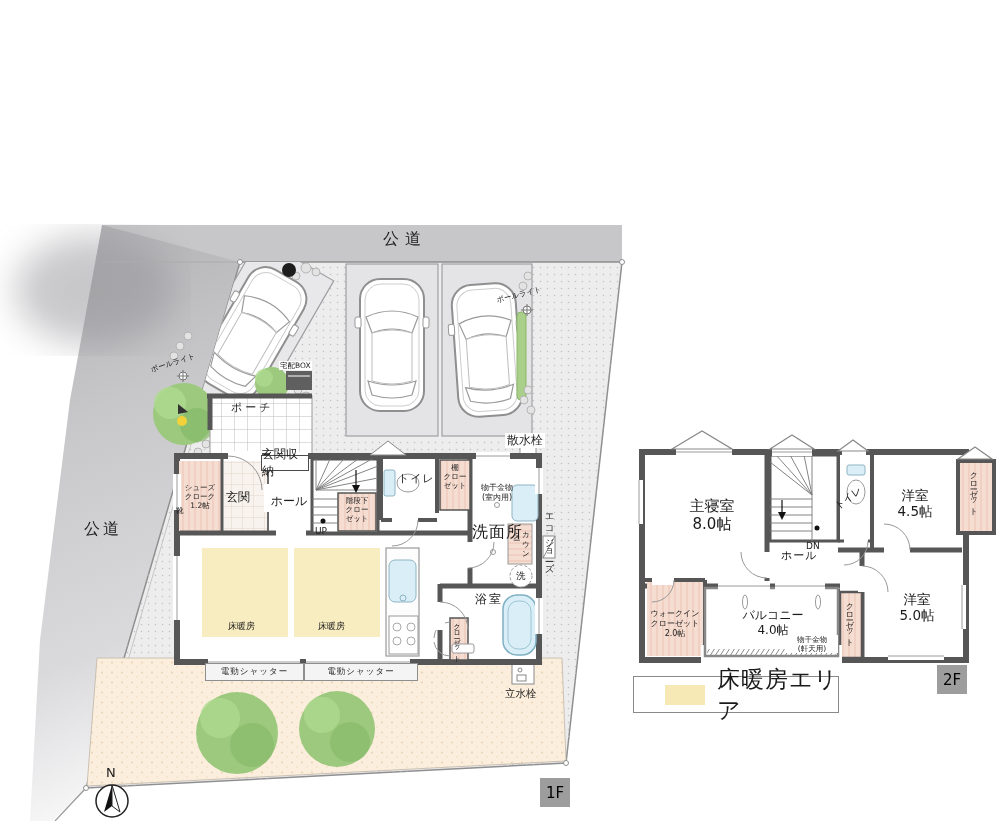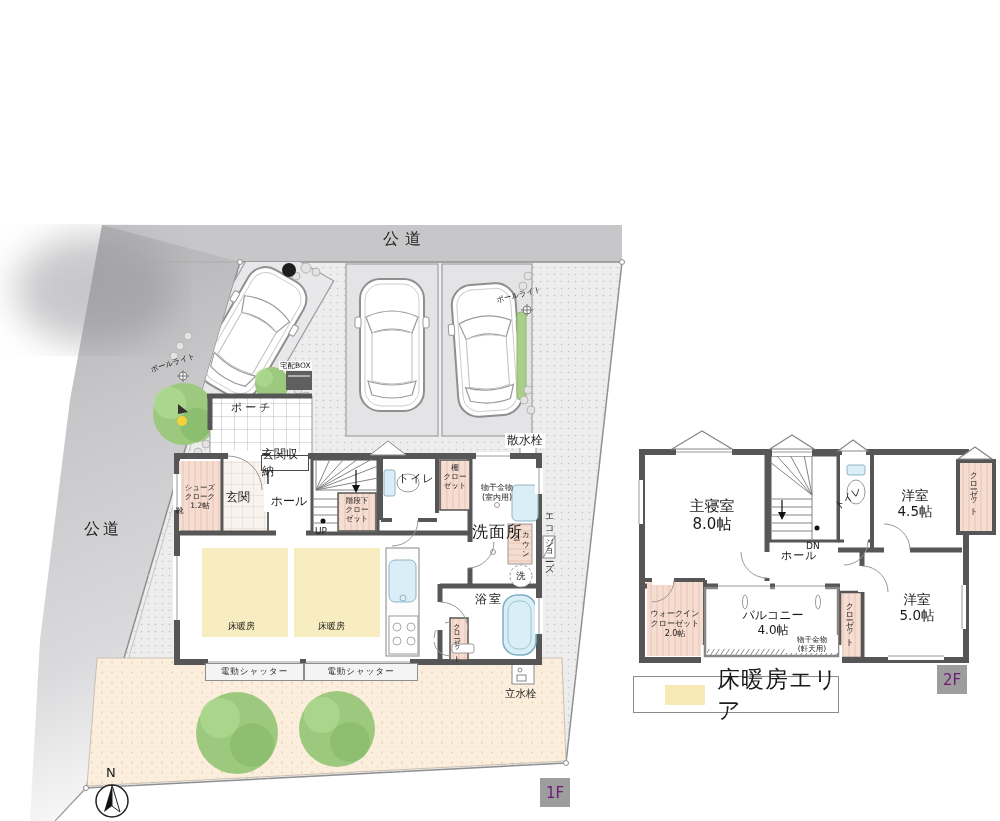--- a/index.html
+++ b/index.html
@@ -2,21 +2,21 @@
 <html><head>
 <meta charset="utf-8">
 <style>
   html,body{margin:0;padding:0;background:#fff;}
   #canvas{position:relative;width:1000px;height:821px;background:#fff;overflow:hidden;
           font-family:"DejaVu Sans","Liberation Sans",sans-serif;color:#1a1a1a;}
   #bg{position:absolute;left:0;top:0;}
   .lbl{position:absolute;white-space:pre-line;line-height:1.22;color:#1a1a1a;}
   .c{text-align:center;}
   .v{writing-mode:vertical-rl;text-orientation:upright;letter-spacing:1px;}
-  .tag{position:absolute;width:30px;height:29px;background:#9d9d9d;color:#701a75;
+  .tag{position:absolute;width:30px;height:29px;background:#9d9d9d;color:#000000;
        display:flex;align-items:center;justify-content:center;font-size:15px;}
   .wbox{position:absolute;background:#fff;border:1px solid #4a4a4a;
         display:flex;align-items:center;justify-content:center;}
   .shutter{position:absolute;background:#f4f4f5;border:1px solid #8e8e8e;color:#222;
         display:flex;align-items:center;justify-content:center;font-size:8.5px;letter-spacing:1px;}
   #legend{position:absolute;left:633px;top:676px;width:206px;height:37px;background:#fff;
         border:1px solid #8a8a8a;display:flex;align-items:center;box-sizing:border-box;padding-left:31px;}
   #legend .sw{width:48px;height:20px;margin-right:12px;}
   #legend .tx{font-size:23px;letter-spacing:1px;}
 </style>

